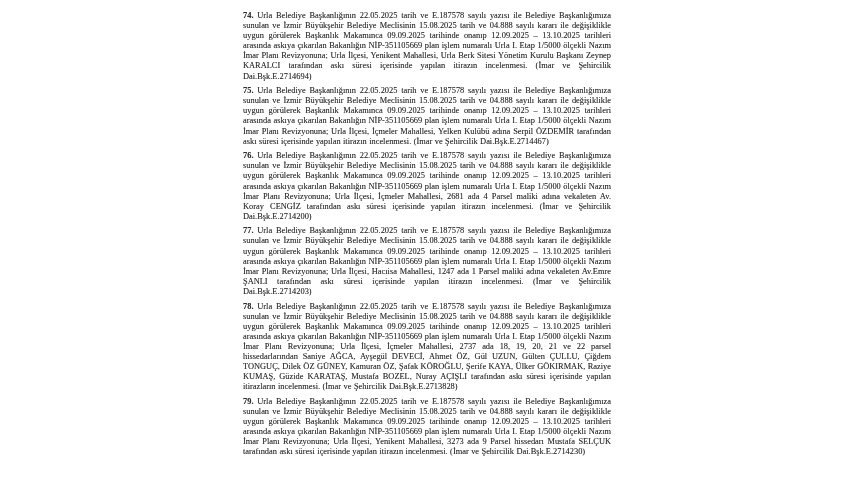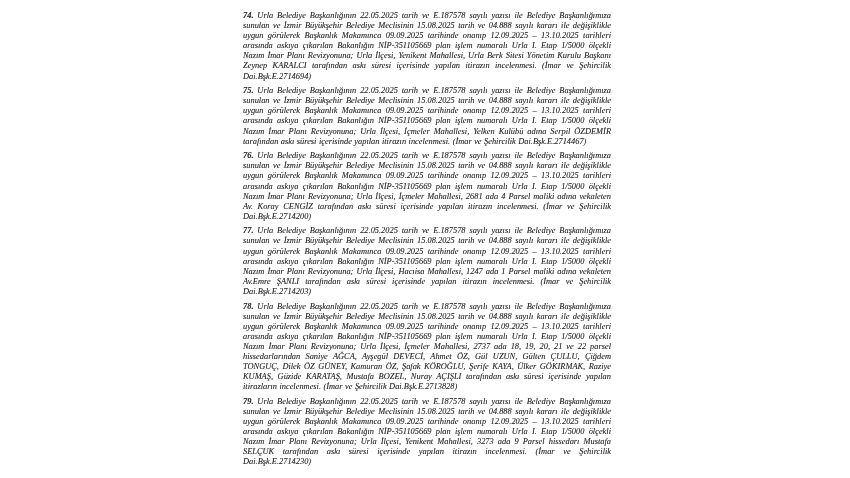--- a/index.html
+++ b/index.html
@@ -12,21 +12,20 @@
     width: 850px;
     height: 478px;
     background: #ffffff;
     overflow: hidden;
   }
   .text-column {
     position: absolute;
     left: 243px;
     top: 11px;
     width: 368px;
-    font-style: italic;
   }
   .agenda-item {
     font-family: "Liberation Serif", "DejaVu Serif", serif;
     font-size: 8.4px;
     line-height: 10.1px;
     text-align: justify;
     color: #2e2e2e;
     margin: 0 0 4.5px 0;
     word-spacing: 0.35px;
     text-shadow: 0 0 0.25px rgba(40,40,40,0.45);

